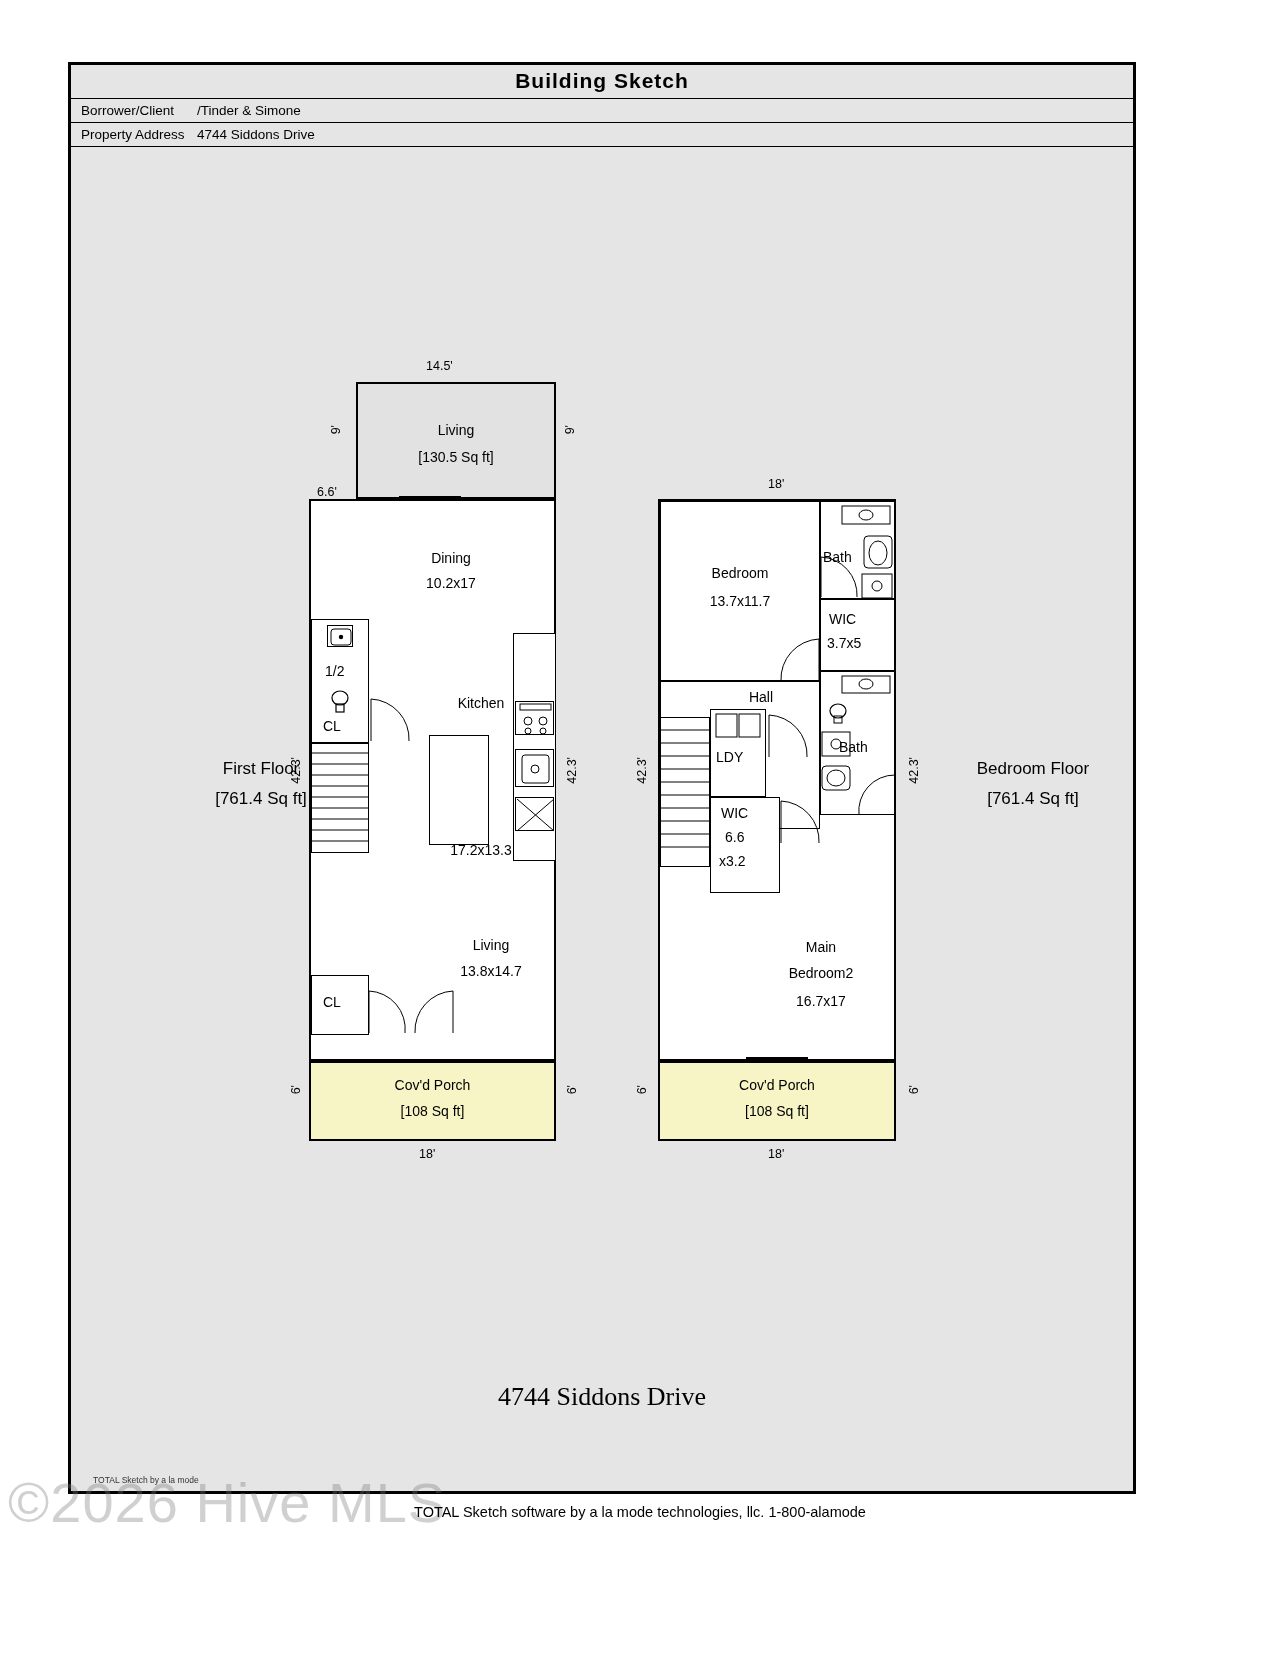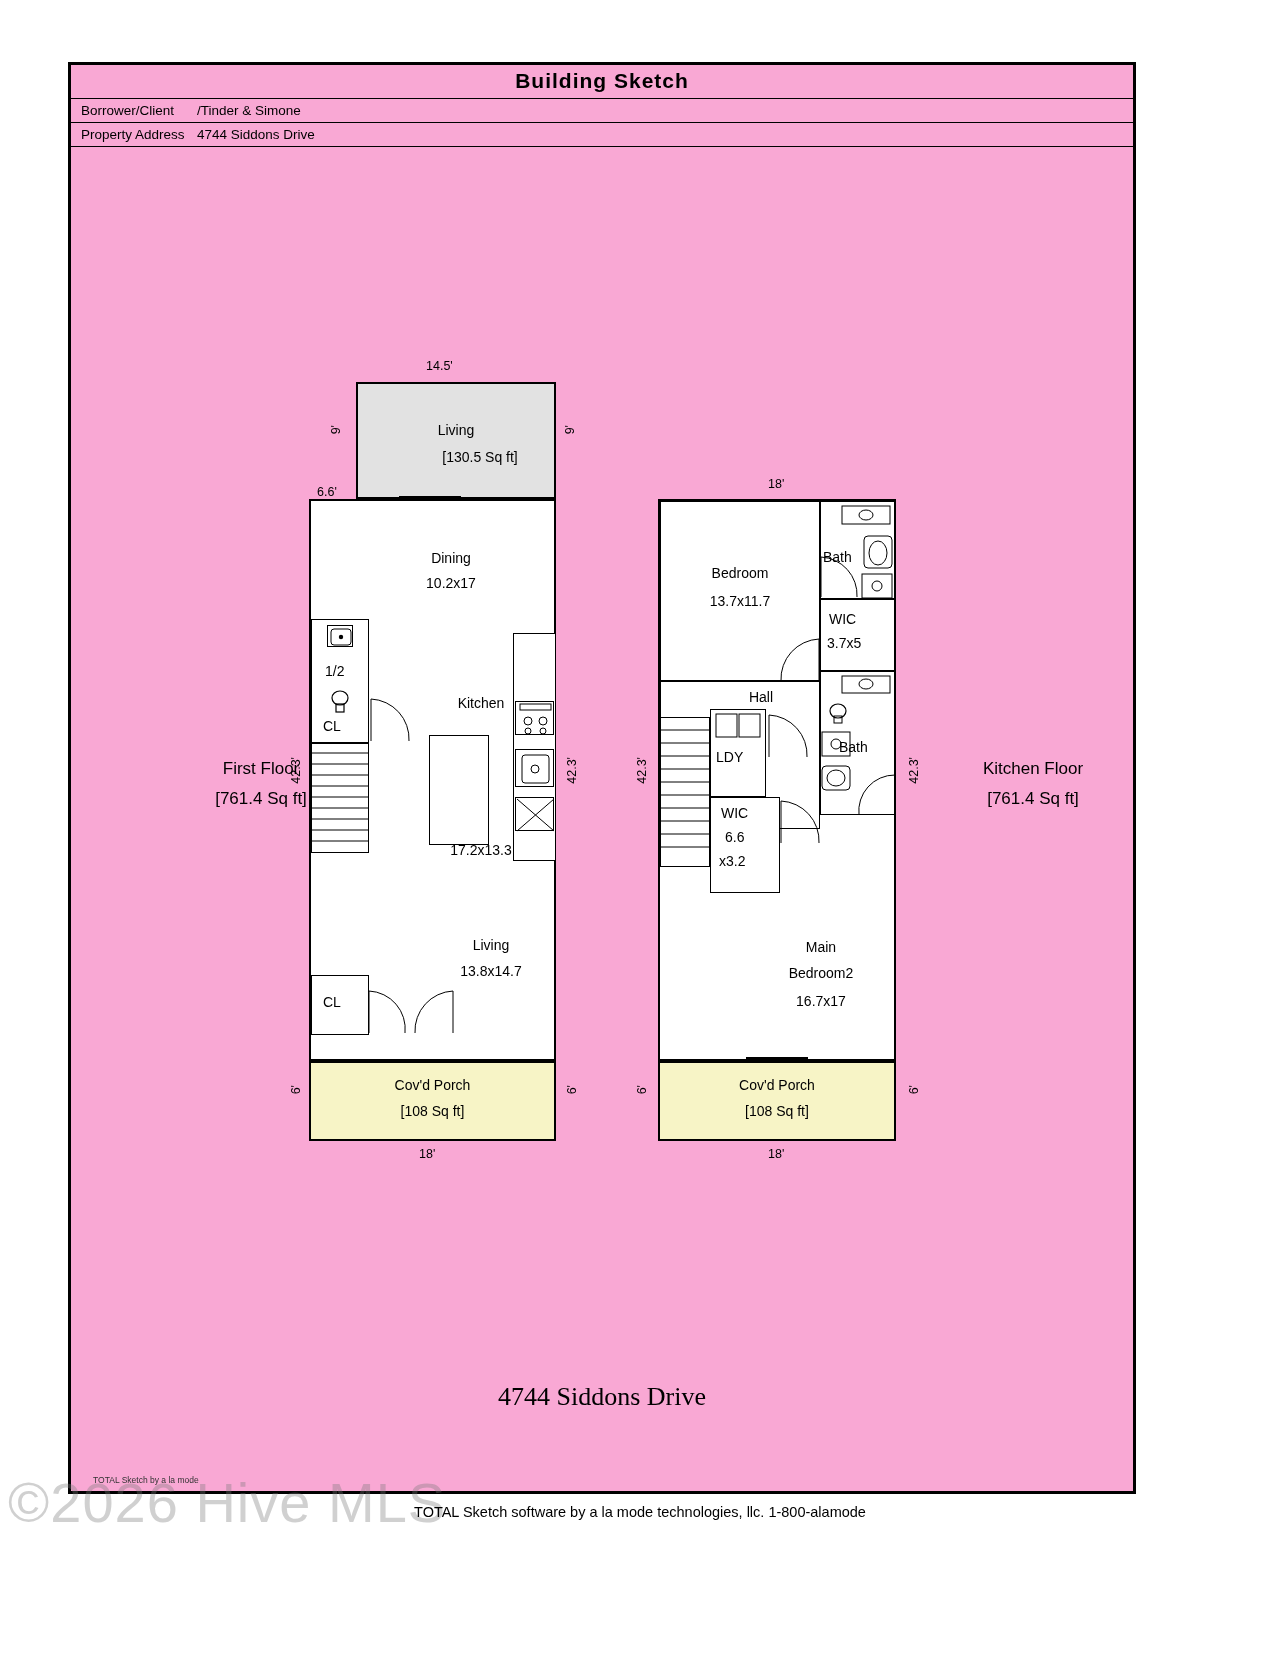--- a/index.html
+++ b/index.html
@@ -3,21 +3,21 @@
 <meta charset="utf-8">
 <style>
   html,body{margin:0;padding:0;}
   body{
     width:1280px;height:1657px;background:#fff;
     font-family:"Liberation Sans", sans-serif;
     position:relative;overflow:hidden;
   }
   .page-frame{
     position:absolute;left:68px;top:62px;width:1068px;height:1432px;
-    border:3px solid #000;background:#f9a8d4;box-sizing:border-box;
+    border:3px solid #000;background:#e5e5e5;box-sizing:border-box;
   }
   .sheet-title{
     position:absolute;left:0;top:0;width:100%;height:34px;
     border-bottom:1px solid #000;box-sizing:border-box;
     text-align:center;font-weight:bold;font-size:21px;letter-spacing:1px;
     line-height:32px;color:#000;
   }
   .hdr-row{
     position:absolute;left:0;width:100%;height:24px;
     border-bottom:1px solid #000;box-sizing:border-box;font-size:13.5px;color:#000;
@@ -74,21 +74,21 @@
   </div>
   <div class="hdr-row r2">
     <span class="lbl" style="left:10px;">Property Address</span>
     <span style="left:126px;">4744 Siddons Drive</span>
   </div>
 
   <div class="sketch">
 
     <div class="room-box fill-gray" style="left:285px;top:185px;width:200px;height:117px;"></div>
     <div class="lbl-txt" style="left:285px;top:225px;width:200px;">Living</div>
-    <div class="lbl-txt" style="left:285px;top:252px;width:200px;padding-left:24px;">[130.5 Sq ft]</div>
+    <div class="lbl-txt" style="left:285px;top:252px;width:200px;">[130.5 Sq ft]</div>
     <div class="lbl-sm" style="left:355px;top:162px;">14.5'</div>
     <div class="lbl-sm vert" style="left:258px;top:228px;">9'</div>
     <div class="lbl-sm vert" style="left:492px;top:228px;">9'</div>
     <div class="lbl-sm" style="left:246px;top:288px;">6.6'</div>
 
     <div class="room-box" style="left:238px;top:302px;width:247px;height:562px;"></div>
 
     <div class="line" style="left:328px;top:299px;width:62px;height:5px;"></div>
 
     <div class="thin" style="left:442px;top:436px;width:43px;height:228px;"></div>
@@ -287,21 +287,21 @@
     <div class="lbl-txt" style="left:587px;top:880px;width:238px;">Cov'd Porch</div>
     <div class="lbl-txt" style="left:587px;top:906px;width:238px;">[108 Sq ft]</div>
 
     <div class="lbl-sm" style="left:697px;top:280px;">18'</div>
     <div class="lbl-sm vert" style="left:564px;top:560px;">42.3'</div>
     <div class="lbl-sm vert" style="left:836px;top:560px;">42.3'</div>
     <div class="lbl-sm vert" style="left:564px;top:888px;">6'</div>
     <div class="lbl-sm vert" style="left:836px;top:888px;">6'</div>
     <div class="lbl-sm" style="left:697px;top:950px;">18'</div>
 
-    <div class="floor-title" style="left:862px;top:562px;width:200px;">Kitchen Floor</div>
+    <div class="floor-title" style="left:862px;top:562px;width:200px;">Bedroom Floor</div>
     <div class="floor-sq" style="left:862px;top:592px;width:200px;">[761.4 Sq ft]</div>
 
     <div class="addr">4744 Siddons Drive</div>
 
     <div class="tiny-credit">TOTAL Sketch by a la mode</div>
   </div>
 </div>
 
 <div class="watermark">©2026 Hive MLS</div>
 <div class="footer">TOTAL Sketch software by a la mode technologies, llc.  1-800-alamode</div>

